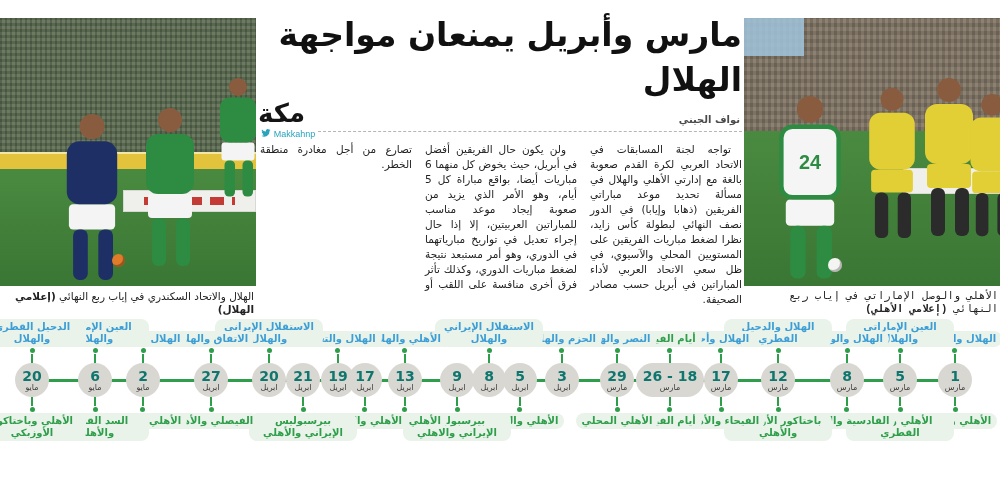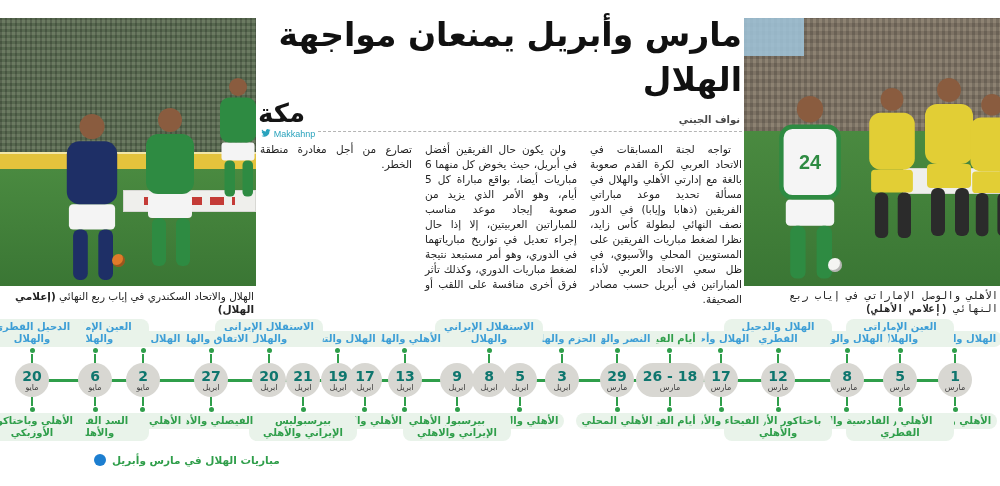--- a/index.html
+++ b/index.html
@@ -548,19 +548,15 @@
       </div>
       <div class="slot bottom">
         <div class="stem"></div>
         <div class="ldot"></div>
         <div class="lbl bot-lbl">الأهلي وباختاكور الأوزبكي</div>
       </div>
     </div>
     </div>
 
   <div class="legend">
-    <div class="legend-item">
-      <span class="legend-dot dot-blue"></span>
-      <span class="legend-label">مباريات الهلال في مارس وأبريل</span>
-    </div>
   </div>
 
 </div>
 
 </body></html>

